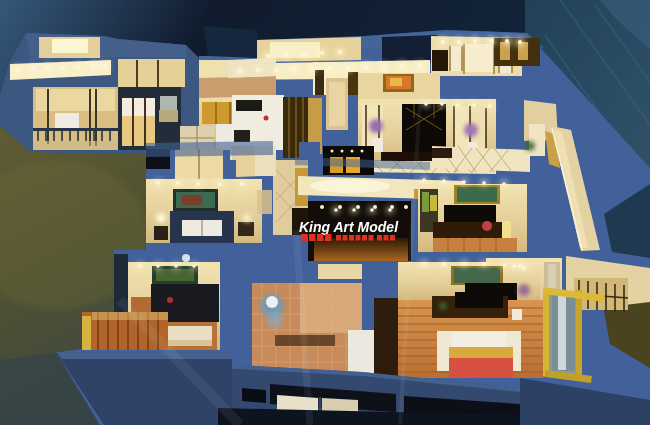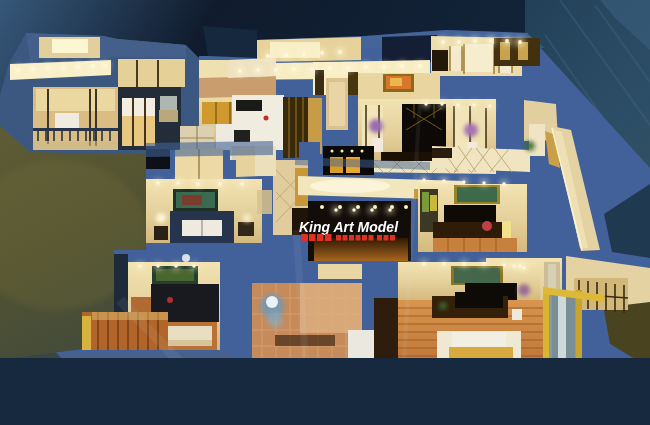--- a/index.html
+++ b/index.html
@@ -1,16 +1,16 @@
 <!DOCTYPE html>
 <html><head>
 <meta charset="utf-8">
 <style>
 html,body{margin:0;padding:0;background:#16293e;}
-#stage{position:relative;width:650px;height:358px;overflow:hidden;font-family:"Liberation Sans", sans-serif;}
+#stage{position:relative;width:650px;height:425px;overflow:hidden;font-family:"Liberation Sans", sans-serif;}
 </style>
 </head>
 <body>
 <div id="stage">
 <svg width="650" height="425" viewBox="0 0 650 425">
 <defs>
 <linearGradient id="bgTop" x1="0" y1="0" x2="1" y2="0.35">
   <stop offset="0" stop-color="#36587a"></stop>
   <stop offset="0.3" stop-color="#101b2d"></stop>
   <stop offset="1" stop-color="#13283f"></stop>

